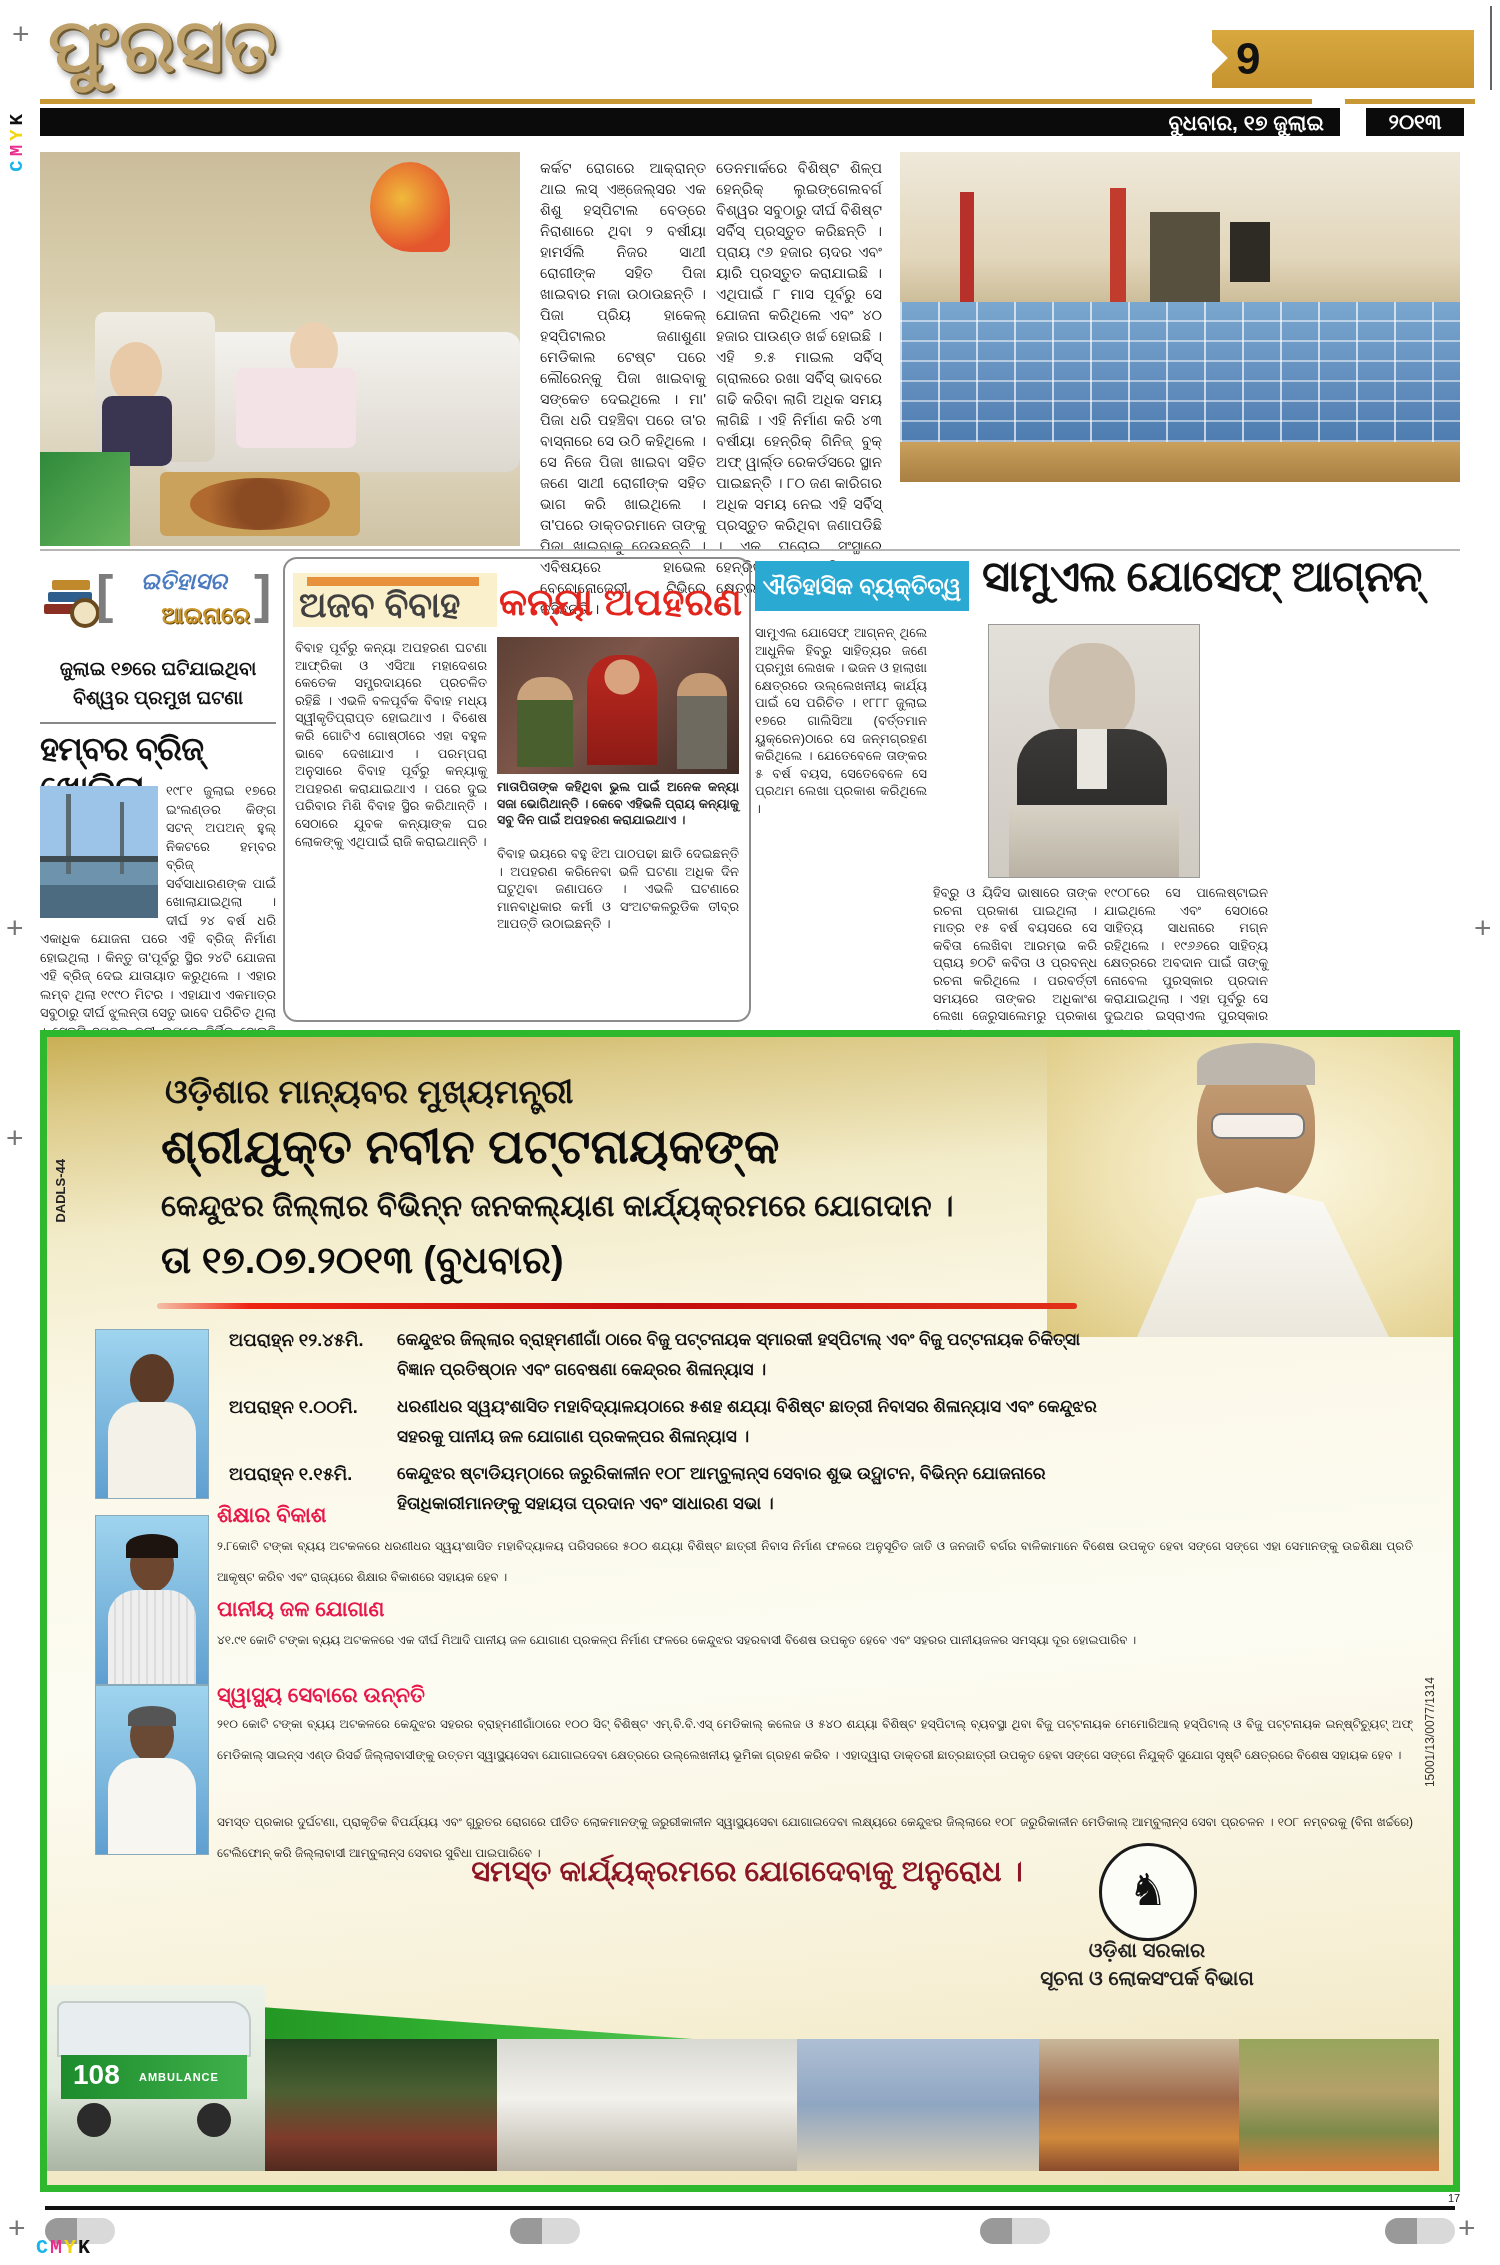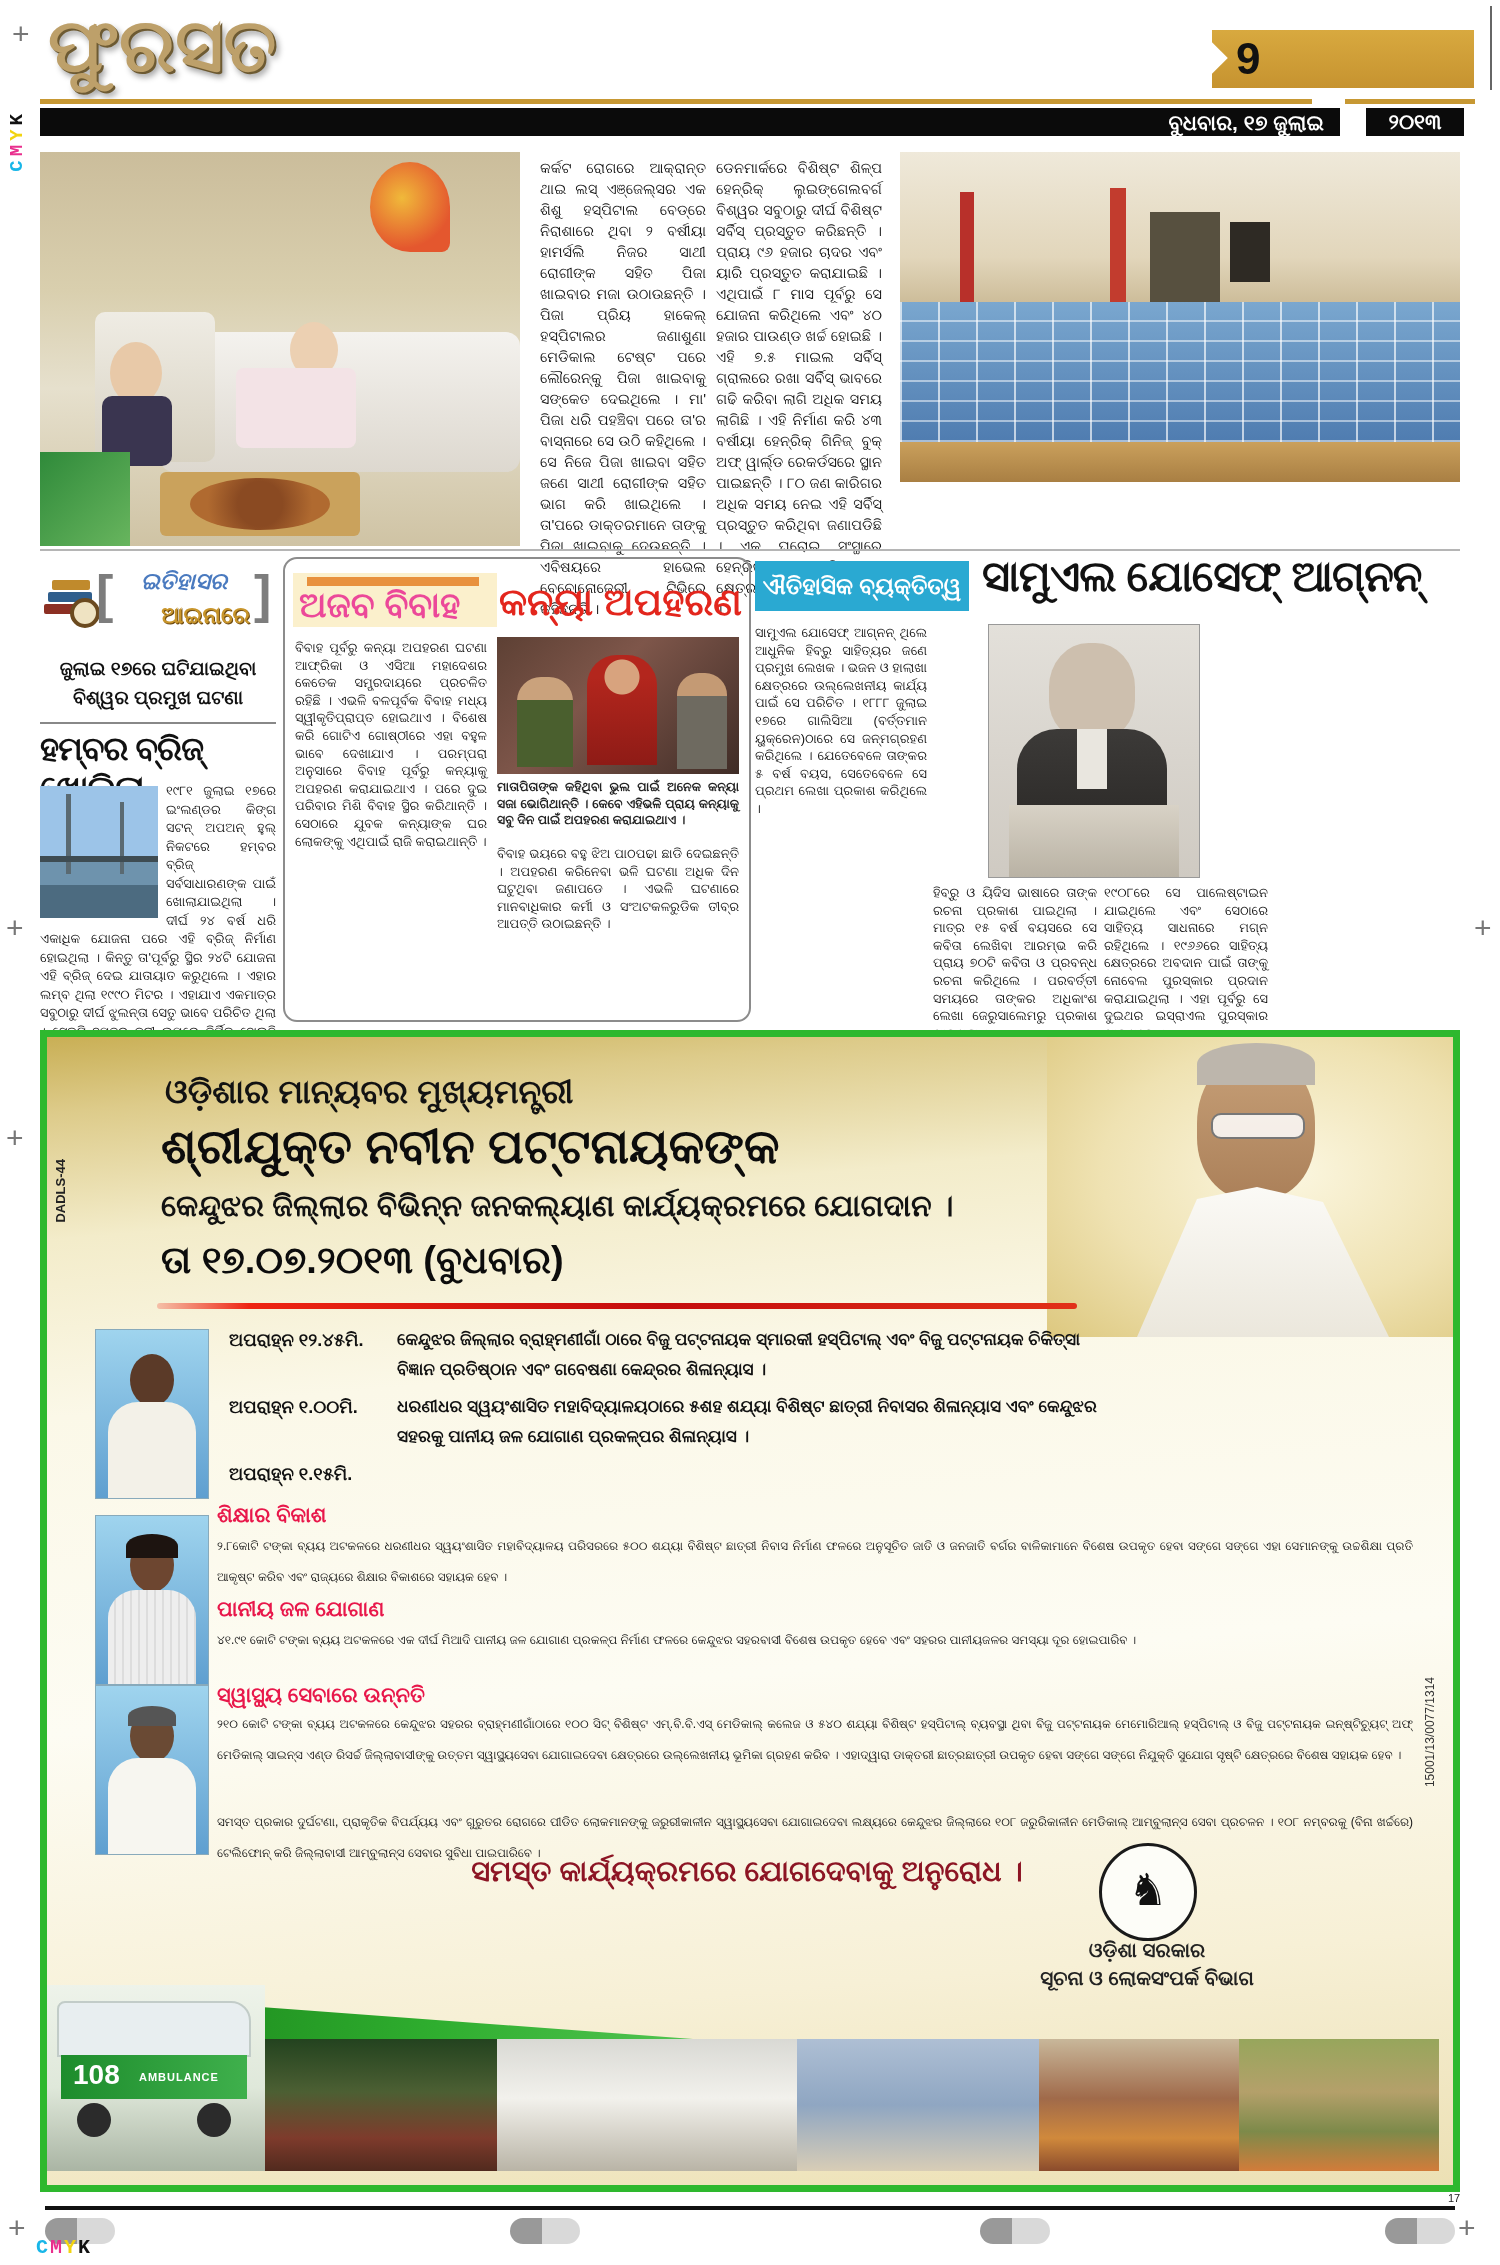--- a/index.html
+++ b/index.html
@@ -100,21 +100,21 @@
       <div class="abs" style="left:26px;top:8px;width:5px;height:80px;background:#5a6a72;"></div>
       <div class="abs" style="left:80px;top:16px;width:4px;height:72px;background:#5a6a72;"></div>
       <div class="abs" style="left:0px;top:70px;width:118px;height:6px;background:#3e4c52;"></div>
     </div>
     <div class="just" style="font-size:13px;line-height:18.5px;">୧୯୮୧ ଜୁଲାଇ ୧୭ରେ ଇଂଲଣ୍ଡର କିଙ୍ଗ ସଟନ୍ ଅପଅନ୍ ହୁଲ୍ ନିକଟରେ ହମ୍ବର ବ୍ରିଜ୍ ସର୍ବସାଧାରଣଙ୍କ ପାଇଁ ଖୋଲାଯାଇଥିଲା । ଦୀର୍ଘ ୨୪ ବର୍ଷ ଧରି ଏକାଧିକ ଯୋଜନା ପରେ ଏହି ବ୍ରିଜ୍ ନିର୍ମାଣ ହୋଇଥିଲା । କିନ୍ତୁ ତା'ପୂର୍ବରୁ ସ୍ଥିର ୨୪ଟି ଯୋଜନା ଏହି ବ୍ରିଜ୍ ଦେଇ ଯାତାୟାତ କରୁଥିଲେ । ଏହାର ଲମ୍ବ ଥିଲା ୧୯୯୦ ମିଟର । ଏହାଯାଏ ଏକମାତ୍ର ସବୁଠାରୁ ଦୀର୍ଘ ଝୁଲନ୍ତା ସେତୁ ଭାବେ ପରିଚିତ ଥିଲା । ସେତୁଟି ହମ୍ବର ନଦୀ ଉପରେ ନିର୍ମିତ ହୋଇଛି ଏବଂ ଏହା ଦେଇ ଲିଙ୍କନଶାୟାରକୁ ସଂଯୋଗ ସମ୍ଭବ ହୋଇଥିଲା ।</div>
   </div>
 
   <div class="abs" style="left:283px;top:557px;width:464px;height:461px;border:2px solid #8c8c8c;border-radius:14px;">
     <div class="abs" style="left:8px;top:14px;width:204px;height:54px;background:#fbf0cc;"></div>
     <div class="abs" style="left:22px;top:18px;width:172px;height:9px;background:#e8913d;"></div>
-    <div class="abs" style="left:14px;top:26px;font-size:35px;font-weight:bold;color:#ec4899;">ଅଜବ ବିବାହ</div>
+    <div class="abs" style="left:14px;top:26px;font-size:35px;font-weight:bold;color:#404040;">ଅଜବ ବିବାହ</div>
     <div class="abs" style="left:214px;top:22px;font-size:38px;font-weight:bold;color:#e3261d;">କନ୍ୟା ଅପହରଣ</div>
 
     <div class="abs photo" style="left:212px;top:78px;width:242px;height:137px;background:linear-gradient(135deg,#5d4034 0%,#7e564a 40%,#3f2c26 100%);">
       <div class="abs" style="left:90px;top:18px;width:70px;height:110px;background:radial-gradient(circle at 50% 20%,#d8a37e 0 18%,transparent 19%),linear-gradient(180deg,#b3261d 20%,#8e1b16);border-radius:30px 30px 0 0;"></div>
       <div class="abs" style="left:20px;top:40px;width:56px;height:90px;background:linear-gradient(180deg,#caa27c 0 26%,#4a5f2e 26%);border-radius:24px 24px 0 0;"></div>
       <div class="abs" style="left:180px;top:36px;width:50px;height:96px;background:linear-gradient(180deg,#c49a74 0 24%,#6e6a60 24%);border-radius:22px 22px 0 0;"></div>
     </div>
     <div class="abs just" style="left:212px;top:220px;width:242px;font-size:12.5px;line-height:16.5px;font-weight:bold;color:#222;">ମାତାପିତାଙ୍କ କହିଥିବା ଭୁଲ ପାଇଁ ଅନେକ କନ୍ୟା ସଜା ଭୋଗିଥାନ୍ତି । କେବେ ଏହିଭଳି ପ୍ରାୟ କନ୍ୟାକୁ ସବୁ ଦିନ ପାଇଁ ଅପହରଣ କରାଯାଇଥାଏ ।</div>
 
     <div class="abs just" style="left:10px;top:80px;width:192px;height:368px;font-size:13px;line-height:17.6px;">ବିବାହ ପୂର୍ବରୁ କନ୍ୟା ଅପହରଣ ଘଟଣା ଆଫ୍ରିକା ଓ ଏସିଆ ମହାଦେଶର କେତେକ ସମ୍ପ୍ରଦାୟରେ ପ୍ରଚଳିତ ରହିଛି । ଏଭଳି ବଳପୂର୍ବକ ବିବାହ ମଧ୍ୟ ସ୍ୱୀକୃତିପ୍ରାପ୍ତ ହୋଇଥାଏ । ବିଶେଷ କରି ଗୋଟିଏ ଗୋଷ୍ଠୀରେ ଏହା ବହୁଳ ଭାବେ ଦେଖାଯାଏ । ପରମ୍ପରା ଅନୁସାରେ ବିବାହ ପୂର୍ବରୁ କନ୍ୟାକୁ ଅପହରଣ କରାଯାଇଥାଏ । ପରେ ଦୁଇ ପରିବାର ମିଶି ବିବାହ ସ୍ଥିର କରିଥାନ୍ତି । ସେଠାରେ ଯୁବକ କନ୍ୟାଙ୍କ ଘର ଲୋକଙ୍କୁ ଏଥିପାଇଁ ରାଜି କରାଇଥାନ୍ତି ।</div>
@@ -158,20 +158,21 @@
     <div class="abs" style="left:182px;top:288px;width:900px;display:flex;">
       <div style="width:168px;font-size:18px;font-weight:bold;line-height:30px;">ଅପରାହ୍ନ ୧୨.୪୫ମି.</div>
       <div style="width:712px;font-size:17px;font-weight:bold;line-height:30px;">କେନ୍ଦୁଝର ଜିଲ୍ଲାର ବ୍ରାହ୍ମଣୀଗାଁ ଠାରେ ବିଜୁ ପଟ୍ଟନାୟକ ସ୍ମାରକୀ ହସ୍ପିଟାଲ୍ ଏବଂ ବିଜୁ ପଟ୍ଟନାୟକ ଚିକିତ୍ସା ବିଜ୍ଞାନ ପ୍ରତିଷ୍ଠାନ ଏବଂ ଗବେଷଣା କେନ୍ଦ୍ରର ଶିଳାନ୍ୟାସ ।</div>
     </div>
     <div class="abs" style="left:182px;top:355px;width:900px;display:flex;">
       <div style="width:168px;font-size:18px;font-weight:bold;line-height:30px;">ଅପରାହ୍ନ ୧.୦୦ମି.</div>
       <div style="width:712px;font-size:17px;font-weight:bold;line-height:30px;">ଧରଣୀଧର ସ୍ୱୟଂଶାସିତ ମହାବିଦ୍ୟାଳୟଠାରେ ୫ଶହ ଶଯ୍ୟା ବିଶିଷ୍ଟ ଛାତ୍ରୀ ନିବାସର ଶିଳାନ୍ୟାସ ଏବଂ କେନ୍ଦୁଝର ସହରକୁ ପାନୀୟ ଜଳ ଯୋଗାଣ ପ୍ରକଳ୍ପର ଶିଳାନ୍ୟାସ ।</div>
     </div>
     <div class="abs" style="left:182px;top:422px;width:900px;display:flex;">
       <div style="width:168px;font-size:18px;font-weight:bold;line-height:30px;">ଅପରାହ୍ନ ୧.୧୫ମି.</div>
+      <div style="width:712px;font-size:17px;font-weight:bold;line-height:30px;">କେନ୍ଦୁଝର ଷ୍ଟାଡିୟମ୍‌ଠାରେ ଜରୁରିକାଳୀନ ୧୦୮ ଆମ୍ବୁଲାନ୍ସ ସେବାର ଶୁଭ ଉଦ୍ଘାଟନ, ବିଭିନ୍ନ ଯୋଜନାରେ ହିତାଧିକାରୀମାନଙ୍କୁ ସହାୟତା ପ୍ରଦାନ ଏବଂ ସାଧାରଣ ସଭା ।</div>
     </div>
 
     <div class="abs photo" style="left:48px;top:292px;width:112px;height:168px;background:linear-gradient(180deg,#9fd4ee,#5f9fd0);border:1px solid #8ab;">
       <div class="sil-head" style="left:34px;top:24px;width:44px;height:52px;background:#5b3a28;"></div>
       <div class="abs" style="left:12px;top:72px;width:88px;height:96px;background:#f3f1e8;border-radius:30px 30px 0 0;"></div>
     </div>
     <div class="abs photo" style="left:48px;top:478px;width:112px;height:168px;background:linear-gradient(180deg,#9fd4ee,#5f9fd0);border:1px solid #8ab;">
       <div class="sil-head" style="left:34px;top:22px;width:44px;height:54px;background:#6d4630;"></div>
       <div class="abs" style="left:30px;top:18px;width:52px;height:24px;background:#1d1410;border-radius:50% 50% 0 0;"></div>
       <div class="abs" style="left:12px;top:74px;width:88px;height:94px;background:repeating-linear-gradient(90deg,#eee 0 6px,#ddd 6px 8px);border-radius:28px 28px 0 0;"></div>

